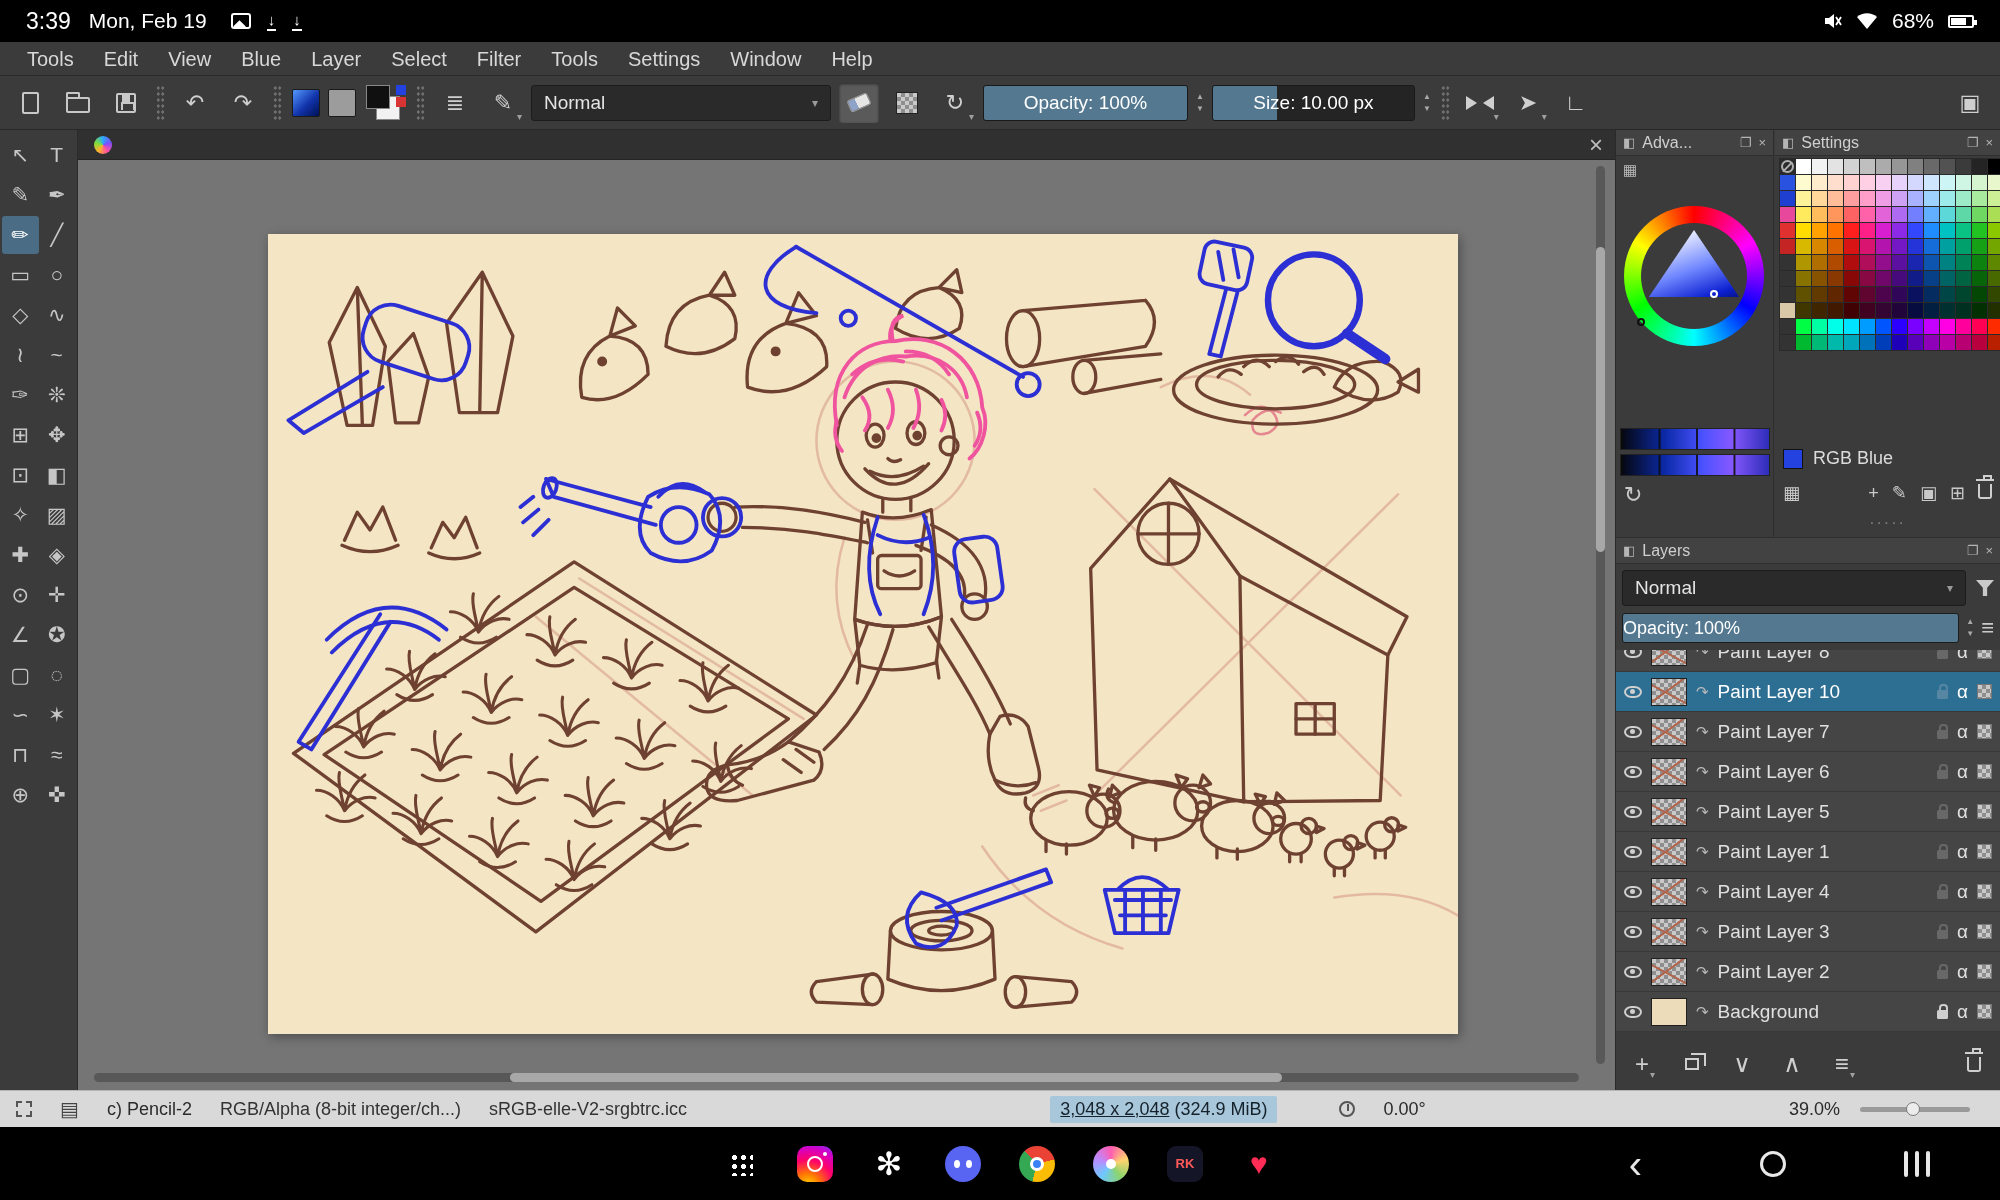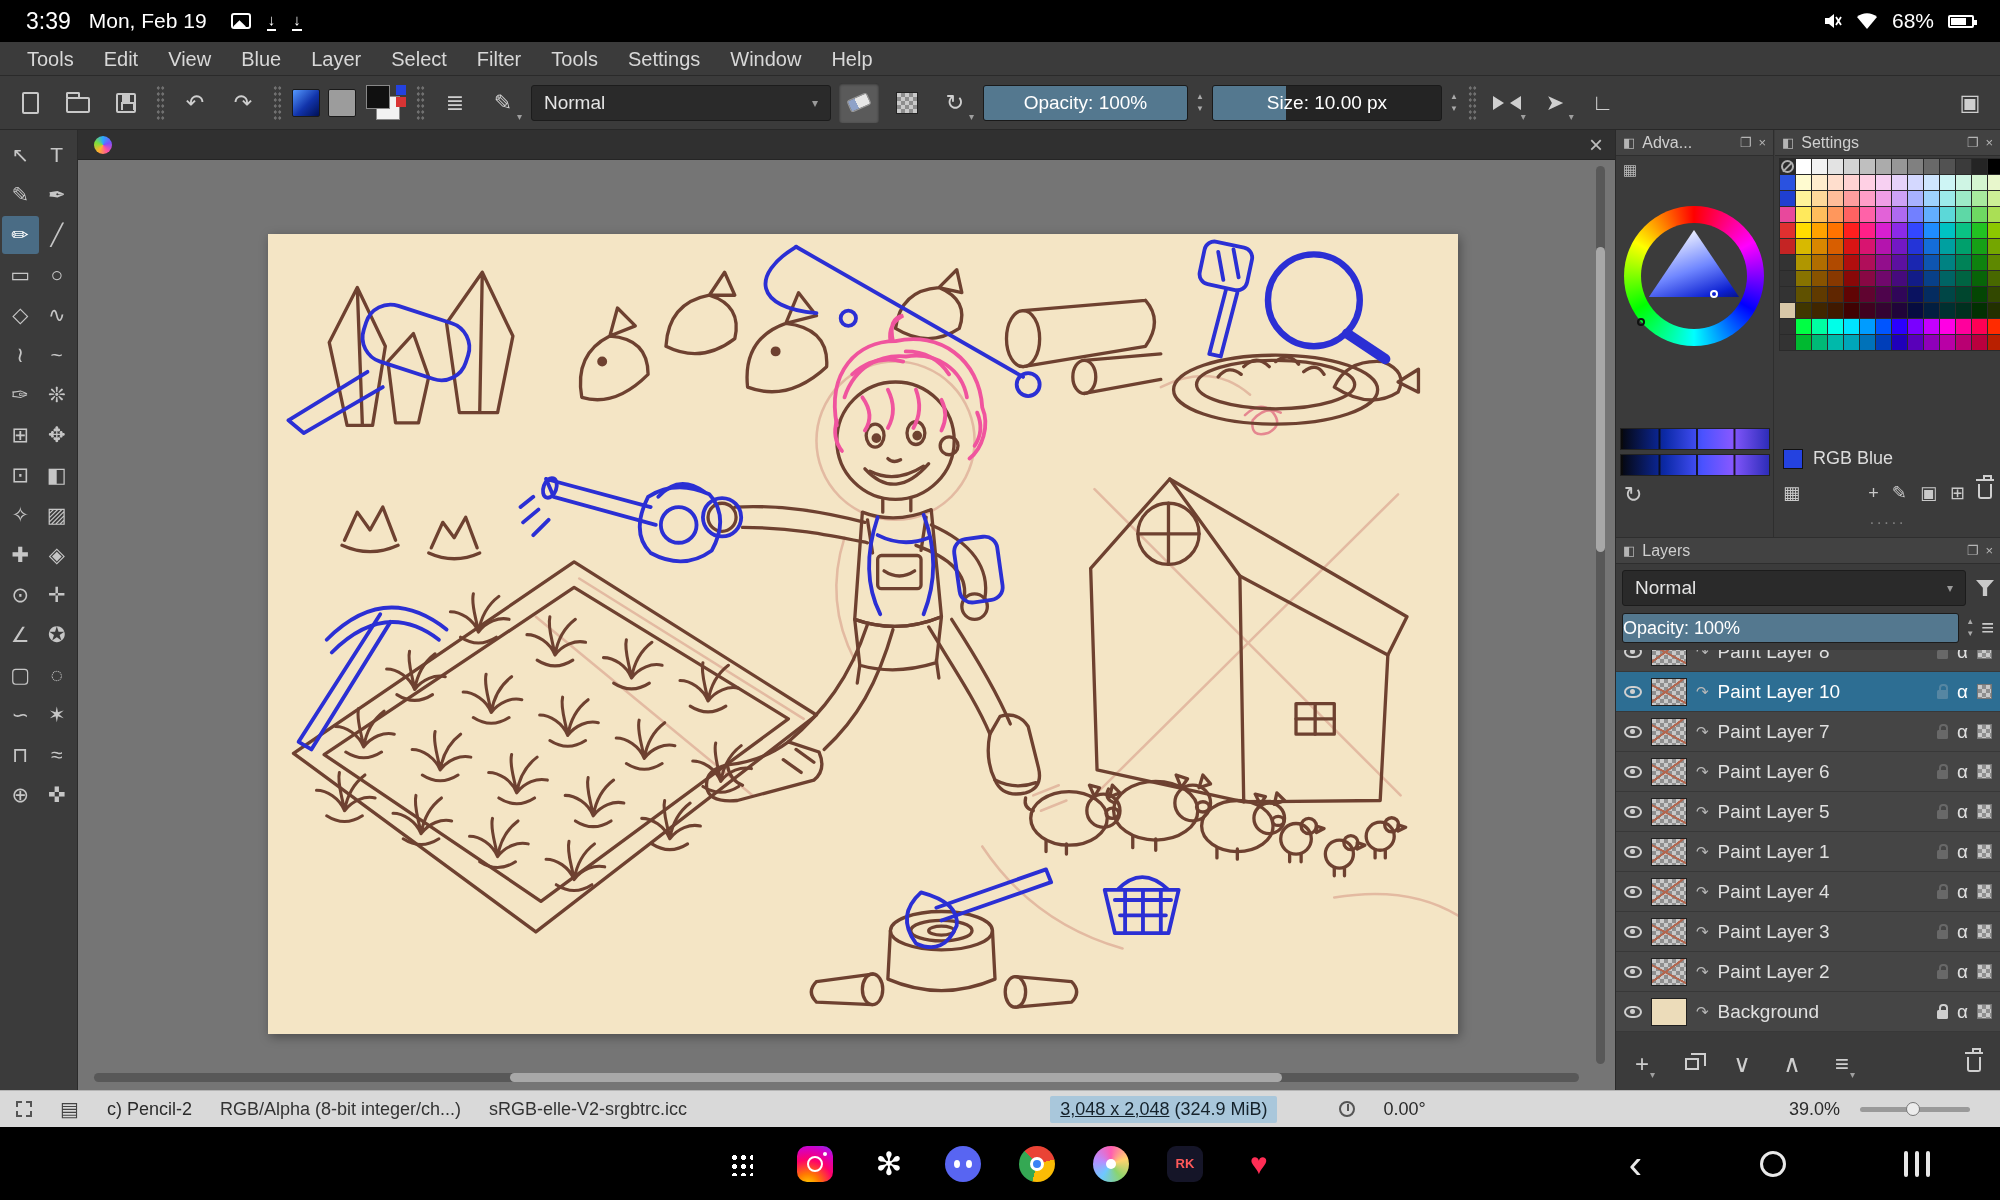--- a/index.html
+++ b/index.html
@@ -253,21 +253,21 @@
     </span>
   <span class="tbtn">↻<i class="mini">▾</i></span>
   <span class="slider" style="width:205px">
       <span class="fill" style="width: 100%;"></span>
       <span class="slab">Opacity: 100%</span>
     </span>
   <span class="spin">
       <i>▲</i>
       <i>▼</i>
     </span>
-  <span class="slider" style="width:230px">
+  <span class="slider" style="width:203px">
       <span class="fill" style="width: 32%;"></span>
       <span class="slab">Size: 10.00 px</span>
     </span>
   <span class="spin">
       <i>▲</i>
       <i>▼</i>
     </span>
   <span class="grip"></span>
   <span class="tbtn">
       <span class="mirh"></span>

